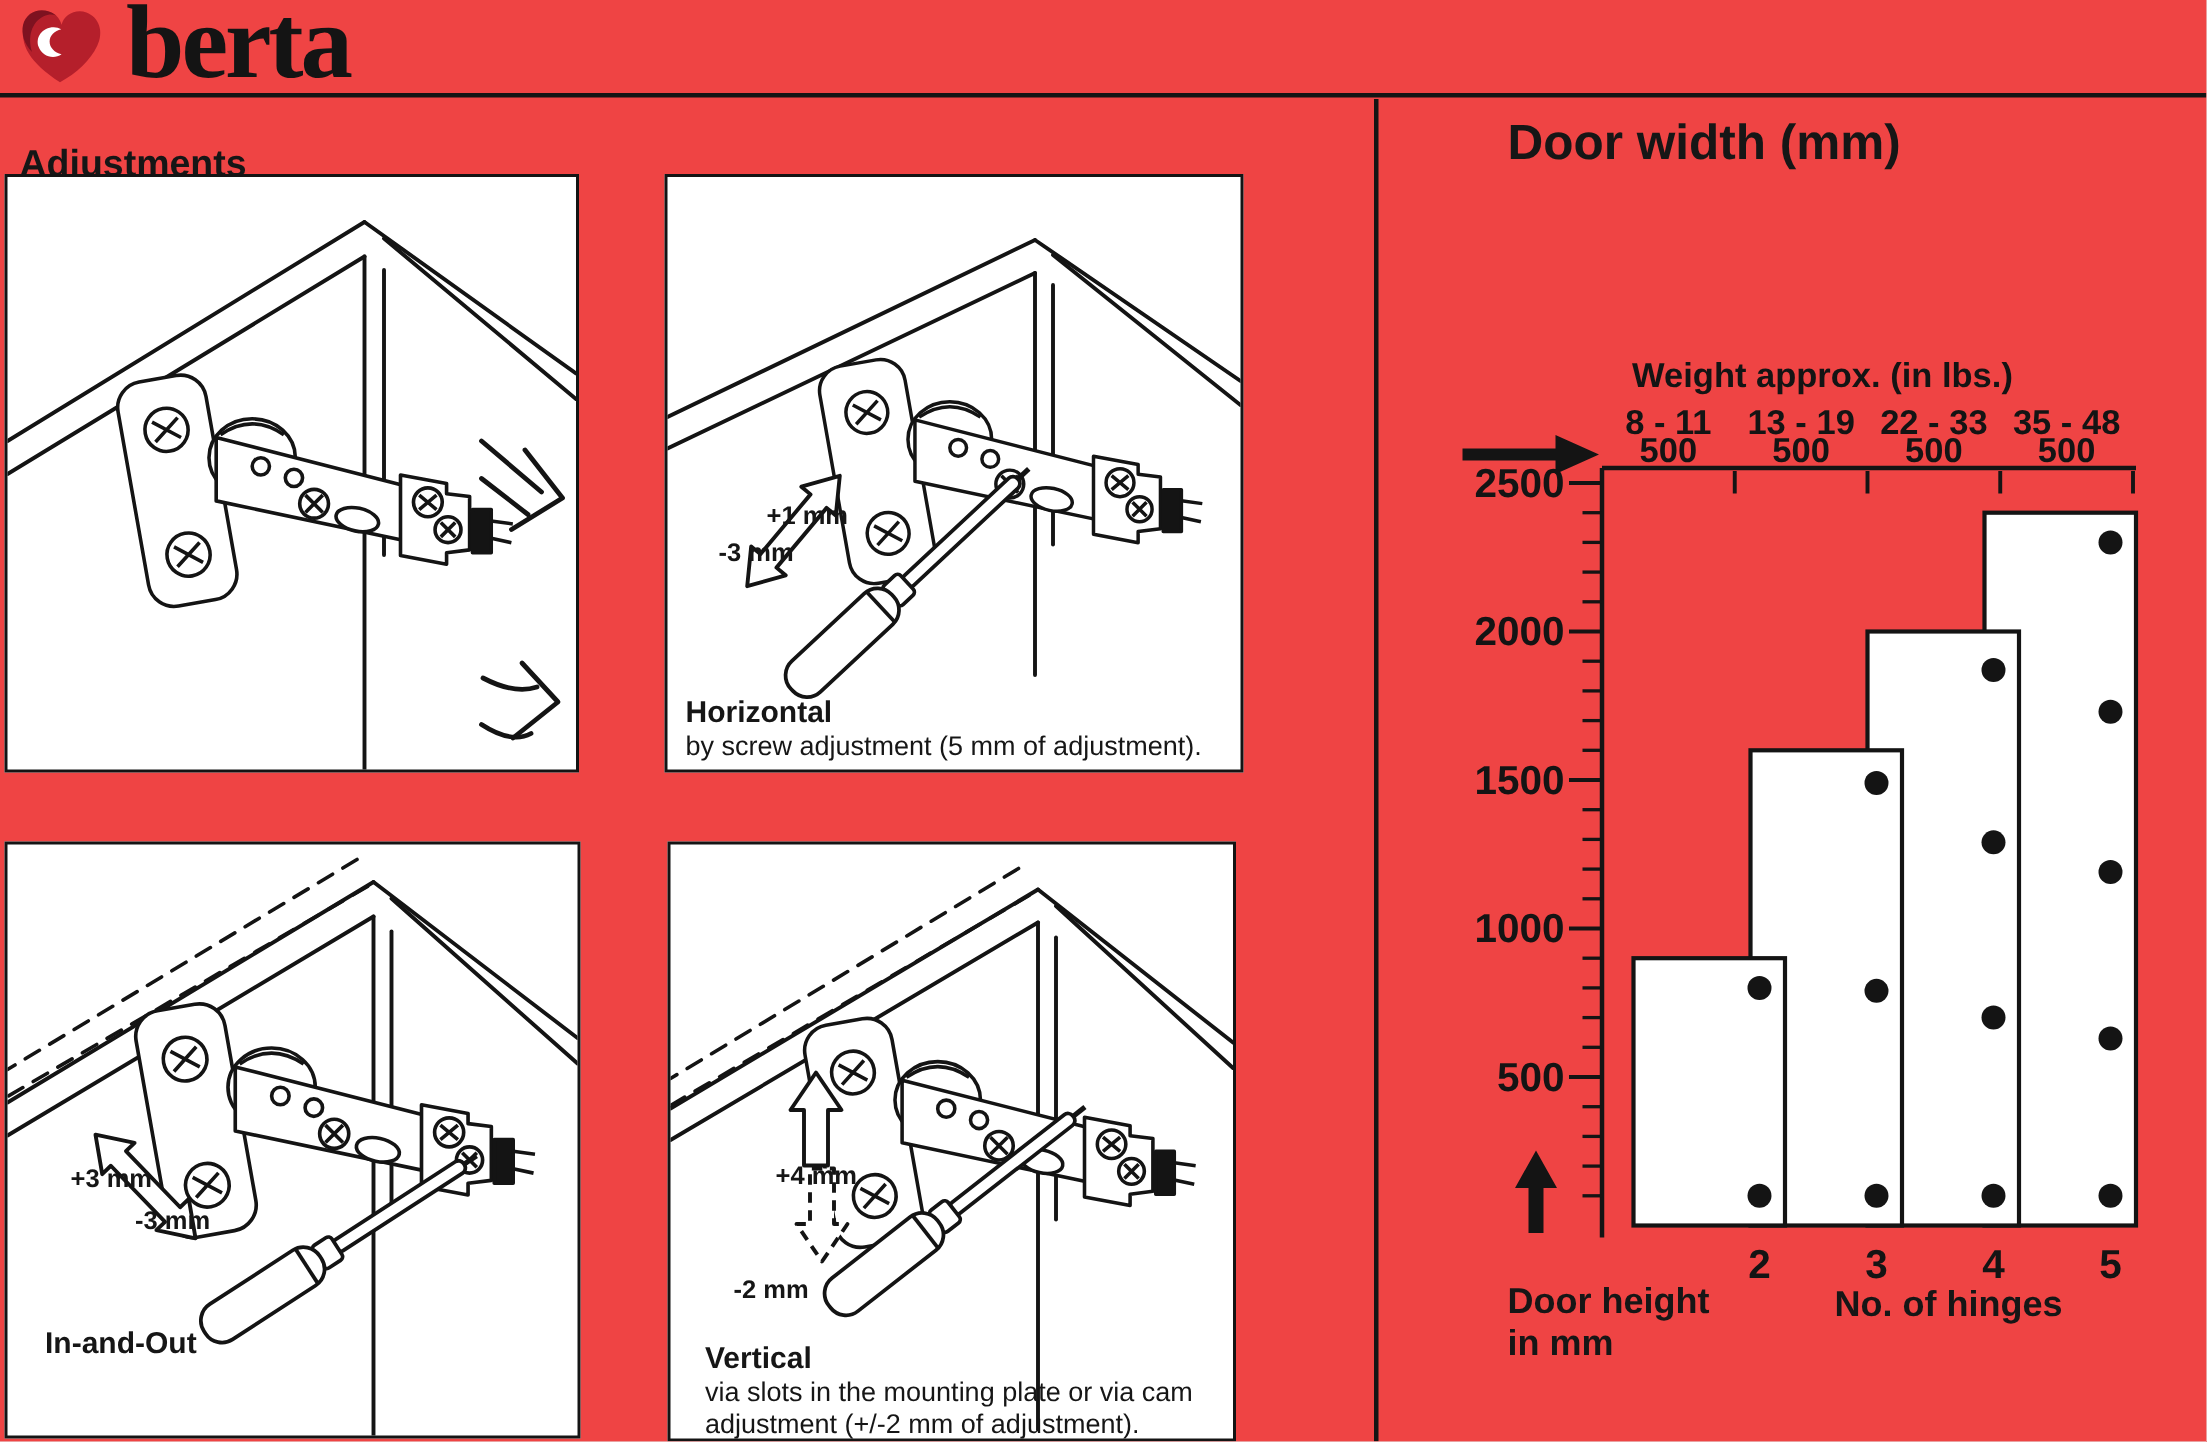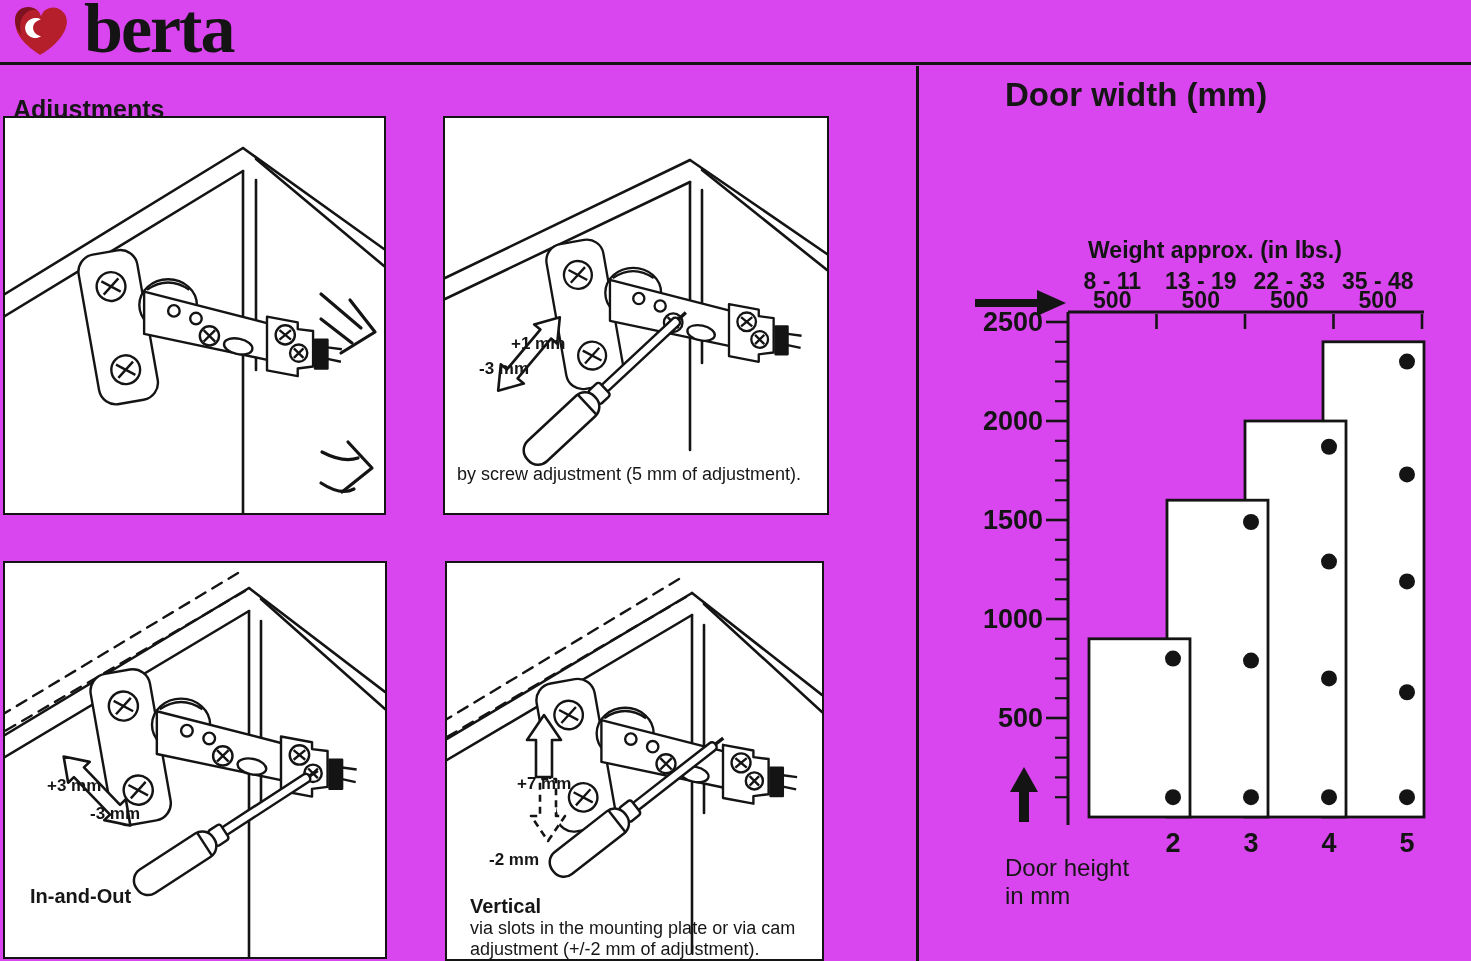--- a/index.html
+++ b/index.html
@@ -1,16 +1,16 @@
 <!DOCTYPE html>
 <html><head>
 <meta charset="utf-8">
 <style>
   html,body{margin:0;padding:0;background:#e8e8e8;}
-  .screen{position:relative;width:1471px;height:961px;background:#d946ef;overflow:hidden;
+  .screen{position:relative;width:1471px;height:961px;background:#ef4444;overflow:hidden;
           font-family:"Liberation Sans",sans-serif;color:#161616;}
   
   .logo{position:absolute;left:10px;top:0px;display:flex;align-items:flex-start;}
   .logo-icon{width:60px;height:60px;}
   .logo-text{font-family:"Liberation Serif",serif;font-weight:700;font-size:70px;line-height:58px;
              letter-spacing:-2px;color:#141414;margin-left:14px;}
   .top-rule{position:absolute;left:0;top:62px;width:1471px;height:3px;background:#141414;}
   .heading{position:absolute;left:13px;top:74px;font-size:25px;font-weight:700;}
   
   .panel{position:absolute;border:2.5px solid #141414;background:#fff;}
@@ -33,21 +33,21 @@
   .chart-title{position:absolute;left:88px;top:8px;font-size:33px;font-weight:700;}
   #chart-svg{position:absolute;left:0;top:162px;}
   .ax{stroke:#141414;stroke-width:3;}
   .tk{stroke:#141414;stroke-width:2.6;}
   .tkm{stroke:#141414;stroke-width:2.2;}
   .bar{fill:#ffffff;stroke:#141414;stroke-width:2.8;}
   .dot{fill:#141414;}
   .solid{fill:#141414;stroke:none;}
   .ct{font-family:"Liberation Sans",sans-serif;font-weight:700;fill:#141414;font-size:23px;}
   .yl,.xl{font-size:27px;}
-  .axis-label{position:absolute;font-size:24px;font-weight:400;line-height:1.18;}
+  .axis-label{position:absolute;font-size:24px;font-weight:700;line-height:1.18;}
   #ylabel{left:88px;top:786px;width:140px;}
   #xlabel{left:306px;top:788px;width:220px;}
 </style>
 </head>
 <body>
 
 <div class="screen">
 
   <svg width="0" height="0" style="position:absolute" aria-hidden="true">
     <defs>
@@ -135,20 +135,21 @@
       </g>
       <use href="#hinge-art" transform="translate(98 108) scale(0.93)"></use>
       <g transform="translate(235 200) rotate(137)">
         <use href="#screwdriver-art"></use>
       </g>
       <polygon class="oa" transform="translate(84 236) rotate(-50)" points="-48,0 -26,-15 -26,-7 26,-7 26,-15 48,0 26,15 26,7 -26,7 -26,15"></polygon>
     </svg>
     <span class="mm-label" style="left:66px;top:176px">+1 mm</span>
     <span class="mm-label" style="left:34px;top:201px">-3 mm</span>
     <div class="caption" style="left:12px;top:346px;width:365px">
+      <div class="cap-title">Horizontal</div>
       <div class="cap-body">by screw adjustment (5 mm of adjustment).</div>
     </div>
   </section>
 
   <section class="panel" id="panel-inout">
     <svg width="380" height="394" viewBox="0 0 380 394">
       <g class="lnd">
         <path d="M233 10 L0 150"></path>
           <path d="M240 28 L0 168"></path>
       </g>
@@ -187,21 +188,21 @@
         <path d="M245 52 L245 390"></path>
           <path d="M257 62 L257 250"></path>
       </g>
       <use href="#hinge-art" transform="translate(86 102) scale(0.95)"></use>
       <g transform="translate(270 180) rotate(142)">
         <use href="#screwdriver-art"></use>
       </g>
       <polygon class="oa" transform="translate(97 182)" points="0,-30 17,-5 8,-5 8,32 -8,32 -8,-5 -17,-5"></polygon>
       <polygon class="oa" transform="translate(101 246)" stroke-dasharray="7 5" points="0,32 17,7 8,7 8,-30 -8,-30 -8,7 -17,7"></polygon>
     </svg>
-    <span class="mm-label" style="left:70px;top:171px">+7 mm</span>
+    <span class="mm-label" style="left:70px;top:171px">+4 mm</span>
     <span class="mm-label" style="left:42px;top:247px">-2 mm</span>
     <div class="caption" style="left:23px;top:332px;width:352px">
       <div class="cap-title">Vertical</div>
       <div class="cap-body">via slots in the mounting plate or via cam adjustment (+/-2 mm of adjustment).</div>
     </div>
   </section>
 
   <div class="divider"></div>
 
   <div class="right-pane">
@@ -271,15 +272,16 @@
         <circle cx="490" cy="462.26" r="8" class="dot"></circle>
         <circle cx="490" cy="351.38" r="8" class="dot"></circle>
         <circle cx="490" cy="244.45999999999998" r="8" class="dot"></circle>
         <circle cx="490" cy="131.59999999999997" r="8" class="dot"></circle>
         <text x="256" y="622" text-anchor="middle" class="ct xl">2</text>
         <text x="334" y="622" text-anchor="middle" class="ct xl">3</text>
         <text x="412" y="622" text-anchor="middle" class="ct xl">4</text>
         <text x="490" y="622" text-anchor="middle" class="ct xl">5</text>
       </svg>
     <div class="axis-label" id="ylabel">Door height in mm</div>
+    <div class="axis-label" id="xlabel">No. of hinges</div>
   </div>
 
 </div>
 
 </body></html>

